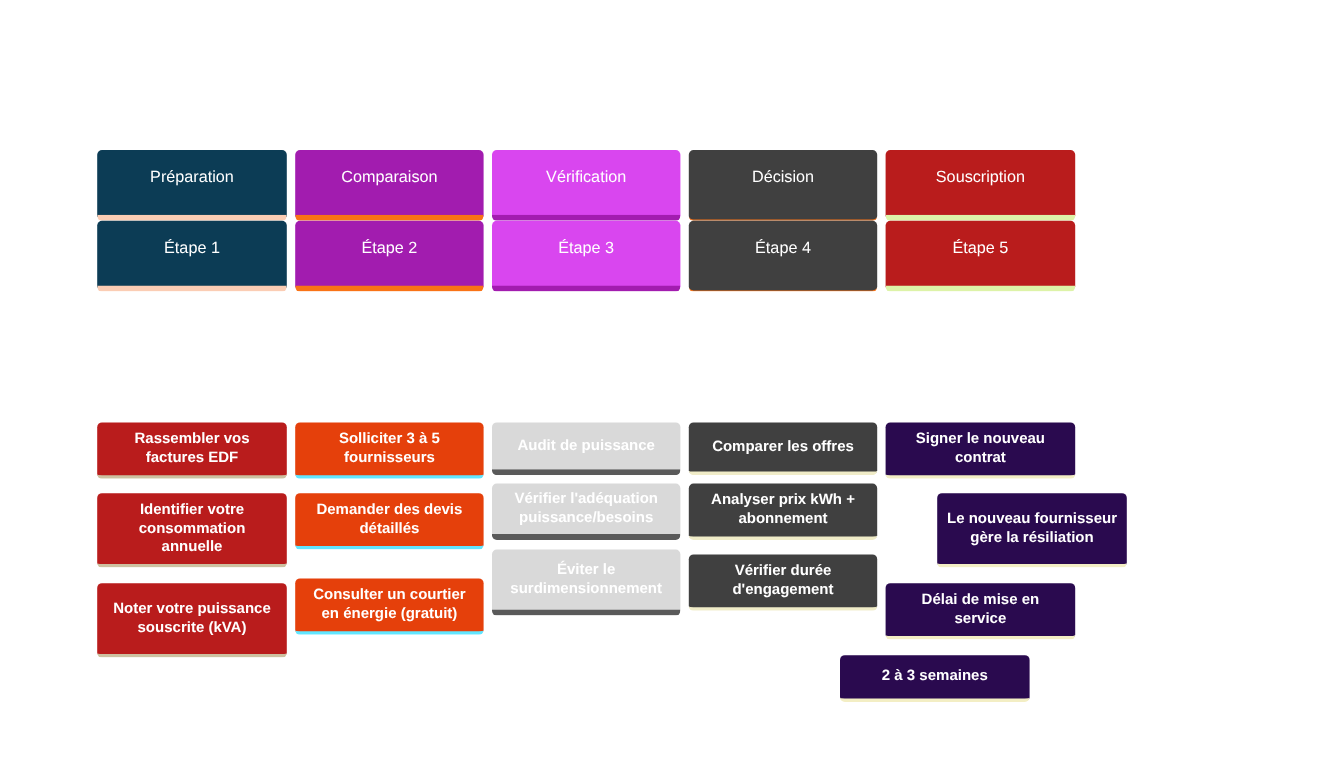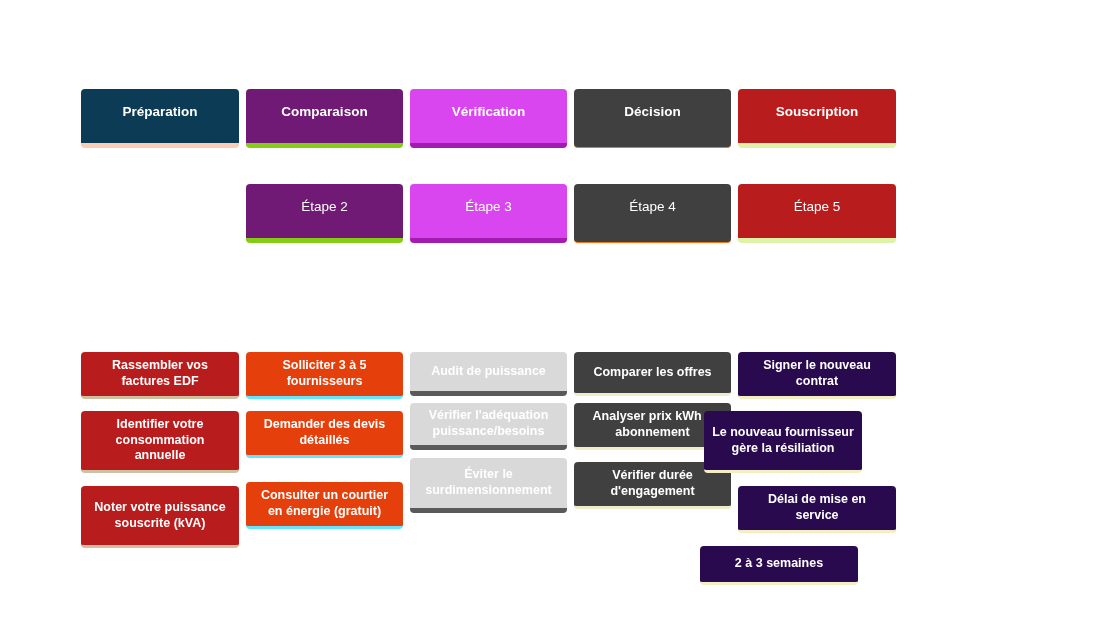--- a/index.html
+++ b/index.html
@@ -40,40 +40,41 @@
     overflow: hidden;
   }
   .card .txt {
     display: block;
     width: 100%;
   }
 
   
   .phase {
     font-size: 13.5px;
-    font-weight: 700;
+    font-weight: 400;
     align-items: flex-start;
     padding-top: 15px;
+    margin-top: 36px;
   }
   
   .etape {
     font-size: 13.5px;
     font-weight: 400;
     align-items: flex-start;
     padding-top: 15px;
   }
   
   .task {
     font-size: 12.5px;
     font-weight: 700;
   }
 
   
   .col-1 { background: #0c3c55; border-bottom: 5px solid #fbcdb4; }
-  .col-2 { background: #701a75; border-bottom: 5px solid #84cc16; }
+  .col-2 { background: #a21caf; border-bottom: 5px solid #f97316; }
   .col-3 { background: #d946ef; border-bottom: 5px solid #a21caf; }
   .col-4 { background: #404040; border-bottom: 1px solid #f97316; }
   .col-5 { background: #b91c1c; border-bottom: 5px solid #ddf3a8; }
 
   .task.col-1 { background: #b91c1c; border-bottom: 3px solid #cdc1a1; }
   .task.col-2 { background: #e5400b; border-bottom: 3px solid #62e6ff; }
   .task.col-3 { background: #d9d9d9; border-bottom: 5px solid #5a5a5a; }
   .task.col-4 { background: #404040; border-bottom: 3px solid #f0ecc8; }
   .task.col-5 { background: #2a0a4f; border-bottom: 3px solid #f3eec4; }
 </style>
@@ -91,20 +92,23 @@
   <div class="card phase col-3" style="left:410px; top:89px; width:157px; height:59px;">
     <span class="txt">Vérification</span>
   </div>
   <div class="card phase col-4" style="left:574px; top:89px; width:157px; height:59px;">
     <span class="txt">Décision</span>
   </div>
   <div class="card phase col-5" style="left:738px; top:89px; width:158px; height:59px;">
     <span class="txt">Souscription</span>
   </div>
 
+  <div class="card etape col-1" style="left:81px; top:184px; width:158px; height:59px;">
+    <span class="txt">Étape 1</span>
+  </div>
   <div class="card etape col-2" style="left:246px; top:184px; width:157px; height:59px;">
     <span class="txt">Étape 2</span>
   </div>
   <div class="card etape col-3" style="left:410px; top:184px; width:157px; height:59px;">
     <span class="txt">Étape 3</span>
   </div>
   <div class="card etape col-4" style="left:574px; top:184px; width:157px; height:59px;">
     <span class="txt">Étape 4</span>
   </div>
   <div class="card etape col-5" style="left:738px; top:184px; width:158px; height:59px;">
@@ -147,21 +151,21 @@
   <div class="card task col-4" style="left:574px; top:403px; width:157px; height:47px;">
     <span class="txt">Analyser prix kWh + abonnement</span>
   </div>
   <div class="card task col-4" style="left:574px; top:462px; width:157px; height:47px;">
     <span class="txt">Vérifier durée d'engagement</span>
   </div>
 
   <div class="card task col-5" style="left:738px; top:352px; width:158px; height:47px;">
     <span class="txt">Signer le nouveau contrat</span>
   </div>
-  <div class="card task col-5" style="left:704px; top:411px; width:158px; height:62px;">
+  <div class="card task col-5" style="left:781px; top:411px; width:158px; height:62px;">
     <span class="txt">Le nouveau fournisseur gère la résiliation</span>
   </div>
   <div class="card task col-5" style="left:738px; top:486px; width:158px; height:47px;">
     <span class="txt">Délai de mise en service</span>
   </div>
   <div class="card task col-5" style="left:700px; top:546px; width:158px; height:39px;">
     <span class="txt">2 à 3 semaines</span>
   </div>
 
 </div>

